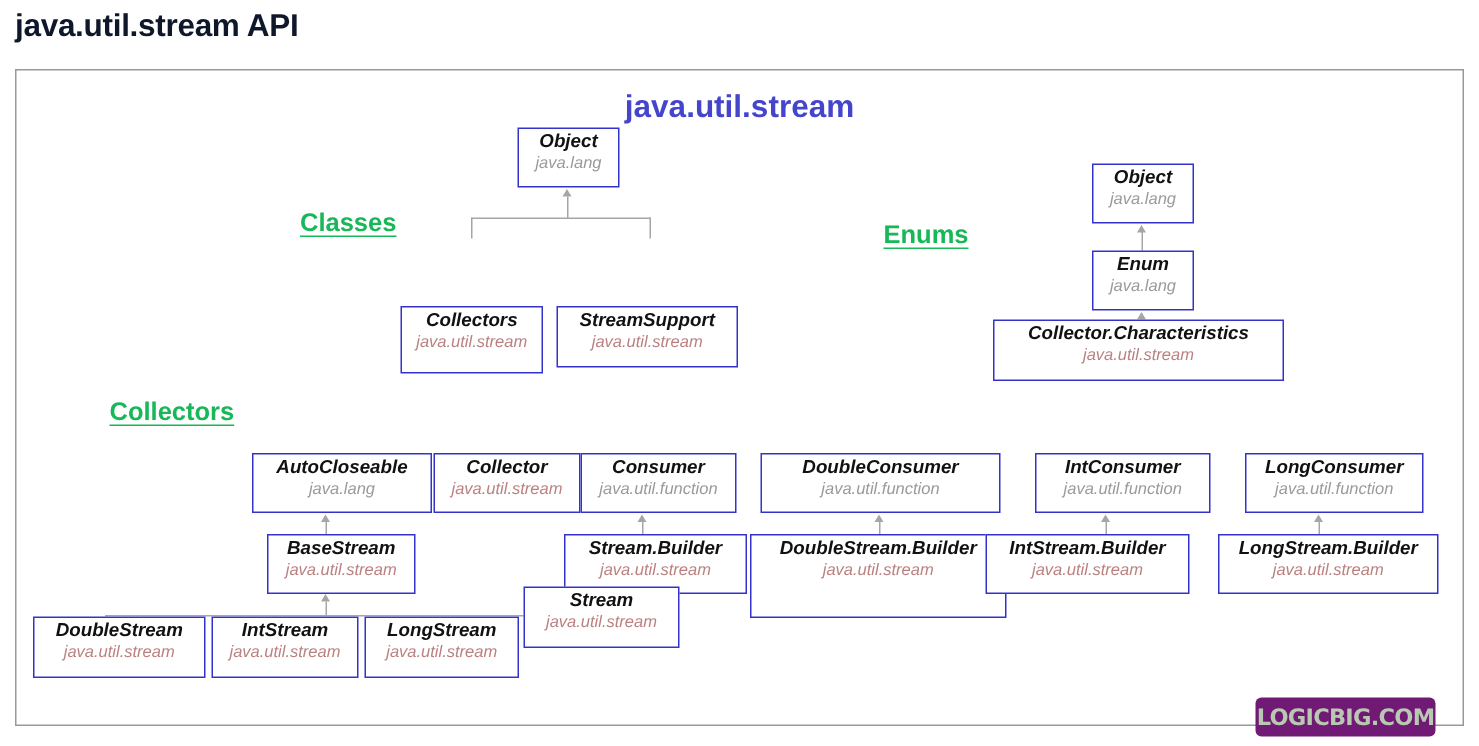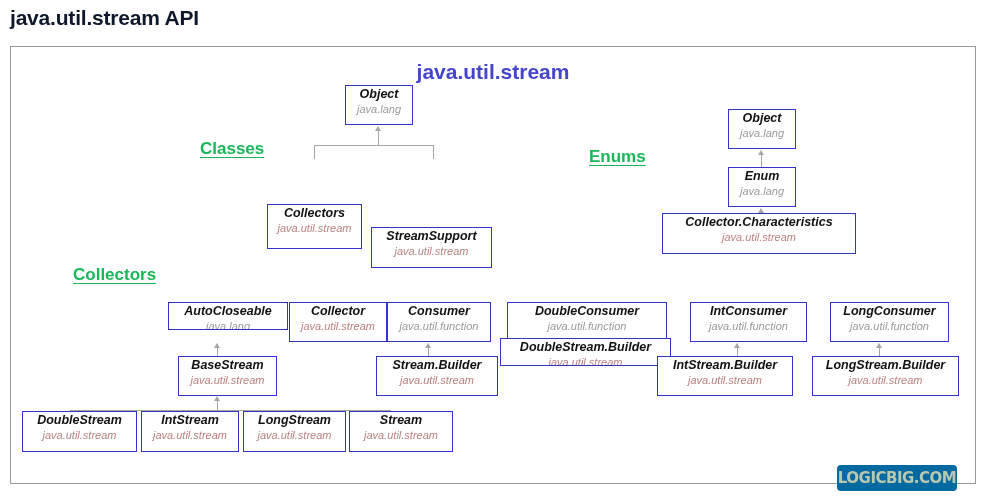--- a/index.html
+++ b/index.html
@@ -95,21 +95,21 @@
     border-right: 3px solid transparent;
     border-bottom: 5px solid #a6a6a6;
   }
   
   #logicbig-logo {
     position: absolute;
     left: 826px;
     top: 418px;
     width: 120px;
     height: 26px;
-    background: #0369a1;
+    background: #701a75;
     border-radius: 4px;
     display: flex;
     align-items: center;
     justify-content: center;
     font-family: "DejaVu Sans", sans-serif;
     font-size: 15px;
     font-weight: bold;
     color: #b9c9b1;
     letter-spacing: -0.5px;
     font-variant: small-caps;
@@ -143,21 +143,21 @@
   <div class="conn conn-h" style="left:303px; top:98px; width:120px;"></div>
 
   <div class="conn conn-v" style="left:303px; top:98px; height:14px;"></div>
   <div class="conn conn-v" style="left:422px; top:98px; height:14px;"></div>
 
   <div class="uml-box" style="left:256px; top:157px; width:95px; height:45px;">
     <div class="uml-name">Collectors</div>
     <div class="uml-pkg pkg-red">java.util.stream</div>
   </div>
 
-  <div class="uml-box" style="left:360px; top:157px; width:121px; height:41px;margin-top:23px;">
+  <div class="uml-box" style="left:360px; top:157px; width:121px; height:41px;">
     <div class="uml-name">StreamSupport</div>
     <div class="uml-pkg pkg-red">java.util.stream</div>
   </div>
 
   <div class="uml-box" style="left:717px; top:62px; width:68px; height:40px;">
     <div class="uml-name">Object</div>
     <div class="uml-pkg pkg-gray">java.lang</div>
   </div>
 
   <div class="conn conn-v" style="left:750px; top:107px; height:14px;"></div>
@@ -169,21 +169,21 @@
   </div>
 
   <div class="conn conn-v" style="left:750px; top:165px; height:14px;"></div>
   <div class="arrow-up" style="left:747px; top:161px;"></div>
 
   <div class="uml-box" style="left:651px; top:166px; width:194px; height:41px;">
     <div class="uml-name">Collector.Characteristics</div>
     <div class="uml-pkg pkg-red">java.util.stream</div>
   </div>
 
-  <div class="uml-box" style="left:157px; top:255px; width:120px; height:28px;">
+  <div class="uml-box" style="left:157px; top:255px; width:120px; height:40px;">
     <div class="uml-name">AutoCloseable</div>
     <div class="uml-pkg pkg-gray">java.lang</div>
   </div>
 
   <div class="uml-box" style="left:278px; top:255px; width:98px; height:40px;">
     <div class="uml-name">Collector</div>
     <div class="uml-pkg pkg-red">java.util.stream</div>
   </div>
 
   <div class="uml-box" style="left:376px; top:255px; width:104px; height:40px;">
@@ -224,21 +224,21 @@
   <div class="uml-box" style="left:167px; top:309px; width:99px; height:40px;">
     <div class="uml-name">BaseStream</div>
     <div class="uml-pkg pkg-red">java.util.stream</div>
   </div>
 
   <div class="uml-box" style="left:365px; top:309px; width:122px; height:40px;">
     <div class="uml-name">Stream.Builder</div>
     <div class="uml-pkg pkg-red">java.util.stream</div>
   </div>
 
-  <div class="uml-box" style="left:489px; top:291px; width:171px; height:28px;">
+  <div class="uml-box" style="left:489px; top:309px; width:171px; height:56px;">
     <div class="uml-name">DoubleStream.Builder</div>
     <div class="uml-pkg pkg-red">java.util.stream</div>
   </div>
 
   <div class="uml-box" style="left:646px; top:309px; width:136px; height:40px;">
     <div class="uml-name">IntStream.Builder</div>
     <div class="uml-pkg pkg-red">java.util.stream</div>
   </div>
 
   <div class="uml-box" style="left:801px; top:309px; width:147px; height:40px;">
@@ -264,20 +264,20 @@
   <div class="uml-box" style="left:130px; top:364px; width:98px; height:41px;">
     <div class="uml-name">IntStream</div>
     <div class="uml-pkg pkg-red">java.util.stream</div>
   </div>
 
   <div class="uml-box" style="left:232px; top:364px; width:103px; height:41px;">
     <div class="uml-name">LongStream</div>
     <div class="uml-pkg pkg-red">java.util.stream</div>
   </div>
 
-  <div class="uml-box" style="left:338px; top:364px; width:104px; height:41px;">
+  <div class="uml-box" style="left:338px; top:344px; width:104px; height:41px;">
     <div class="uml-name">Stream</div>
     <div class="uml-pkg pkg-red">java.util.stream</div>
   </div>
 
   <div id="logicbig-logo">LogicBig.com</div>
 
 </div>
 
 </body></html>

